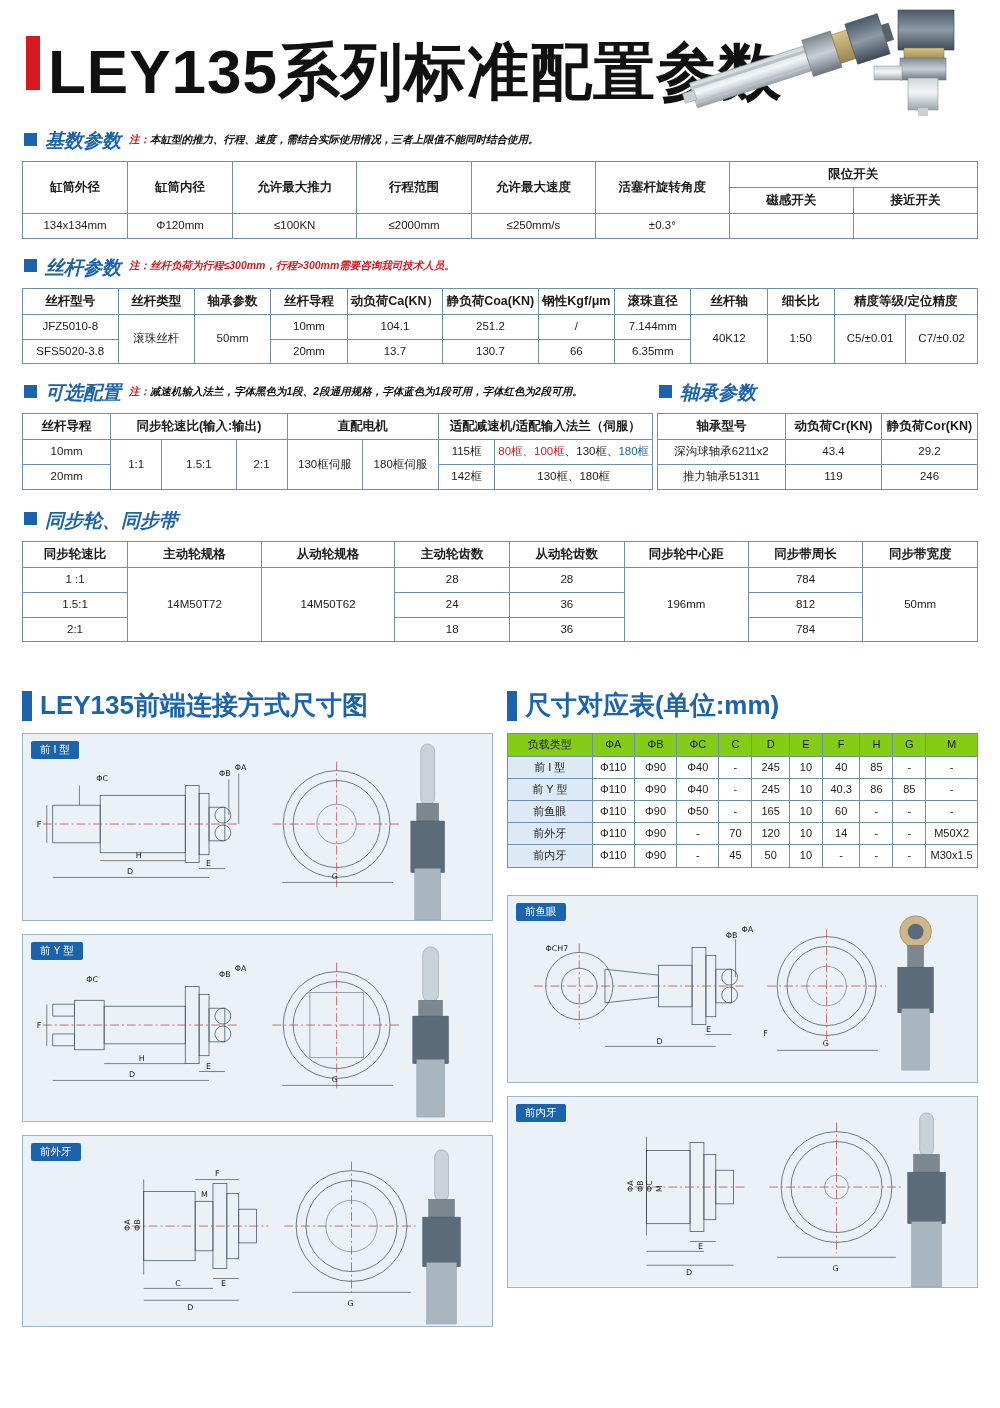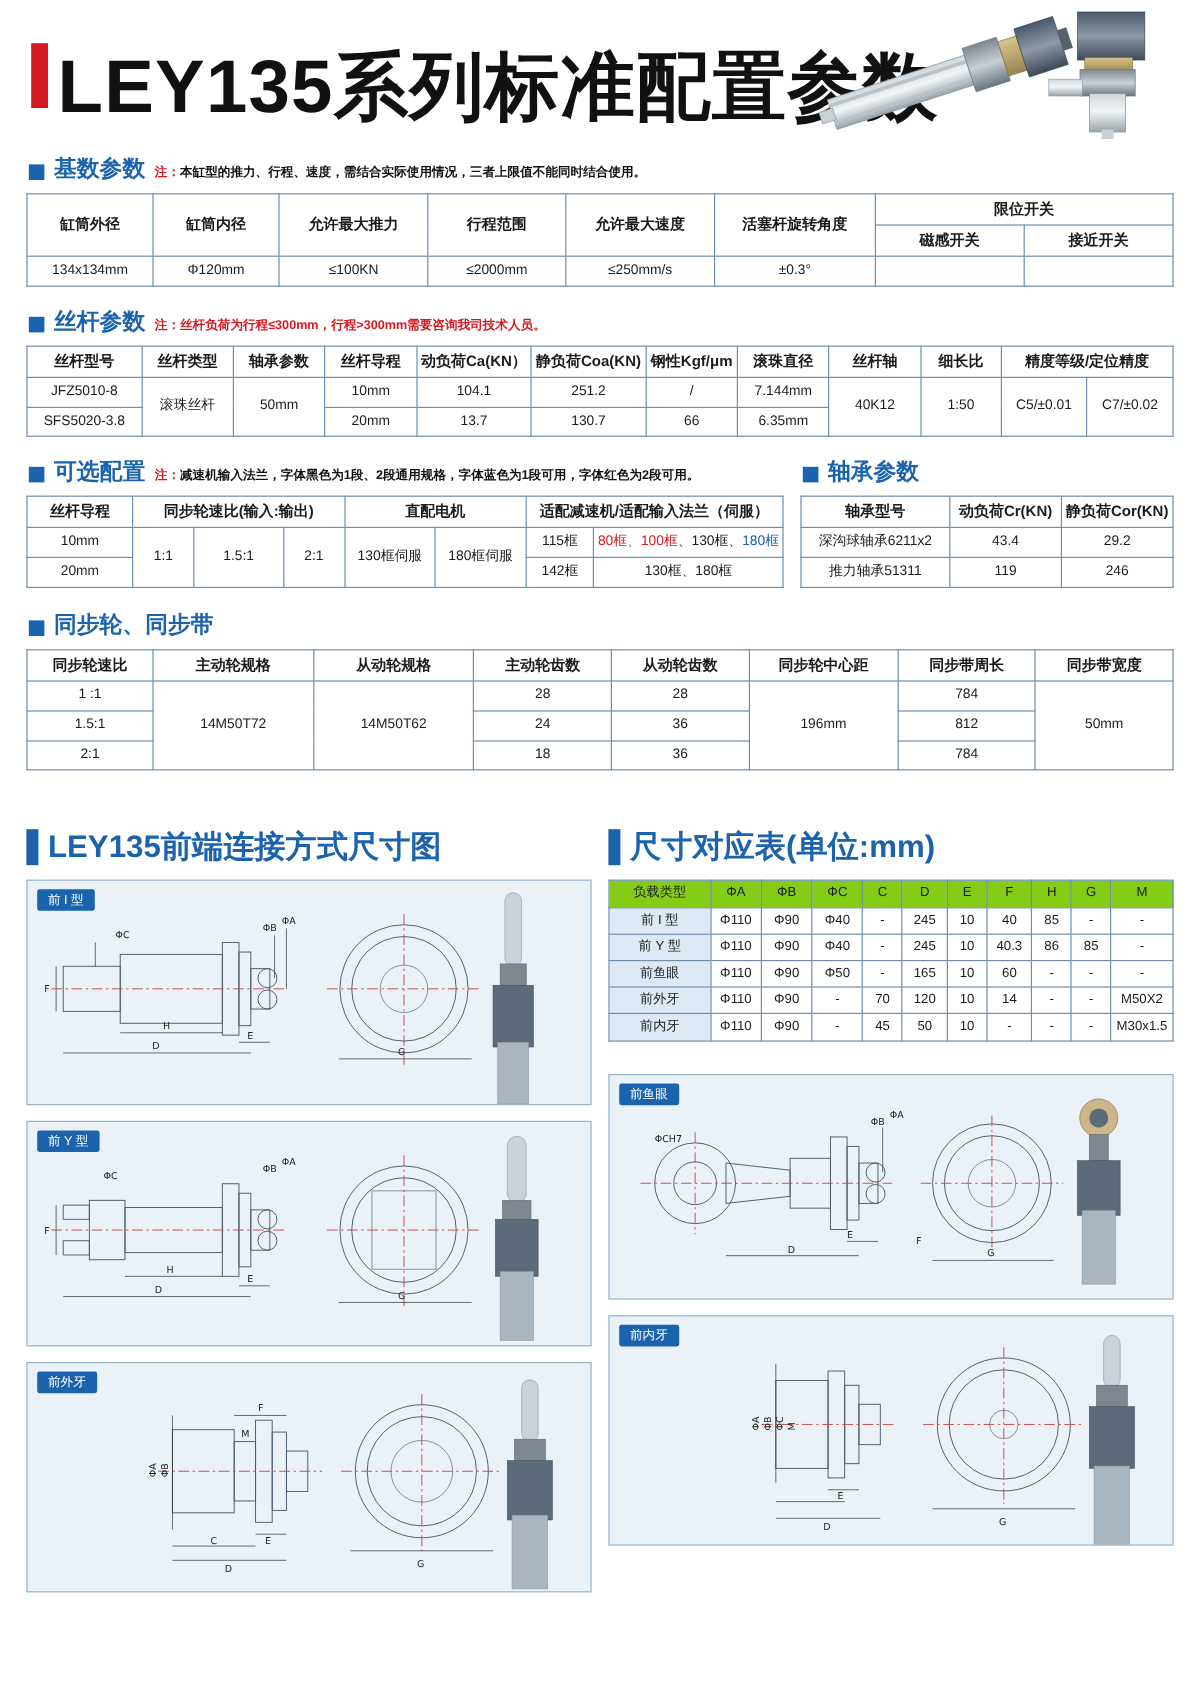--- a/index.html
+++ b/index.html
@@ -18,40 +18,40 @@
   .title-row { position:relative; height:118px; }
   .title-bar { position:absolute; left:4px; top:36px; width:14px; height:54px; background:#d61920; }
   .main-title {
     position:absolute; left:26px; top:30px;
     font-size:62px; font-weight:bold; letter-spacing:1px;
     color:#111; white-space:nowrap;
   }
   .hero-img { position:absolute; right:0px; top:6px; width:300px; height:110px; }
 
   
-  .sec-head { display:flex; align-items:flex-end; gap:8px; margin:10px 0 7px 2px; }
+  .sec-head { display:flex; align-items:center; gap:8px; margin:10px 0 7px 2px;font-style:italic; }
   .sec-sq { width:13px; height:13px; background:#1b63ad; margin-bottom:4px; }
   .sec-title { font-size:19px; font-weight:bold; color:#1b63ad; }
   .sec-note { font-size:10.5px; color:#d61920; font-weight:bold; margin-bottom:3px; }
   .sec-note .blk { color:#111; }
 
   
   table { border-collapse:collapse; width:100%; font-size:11.5px; }
   table td, table th {
     border:1px solid #6f8fad;
     text-align:center;
     padding:5px 2px;
     font-weight:normal;
     line-height:1.2;
   }
   thead td, thead th { font-weight:bold; background:#fff; font-size:12.5px; }
   .red { color:#d61920; }
   .blue { color:#1b63ad; }
 
-  .two-col { display:flex; gap:14px; align-items:flex-start; }
+  .two-col { display:flex; gap:4px; align-items:flex-start; }
 
   
   .big-head { display:flex; align-items:center; gap:8px; margin-bottom:10px; }
   .big-bar { width:10px; height:30px; background:#1b63ad; }
   .big-text { font-size:26px; font-weight:bold; color:#1b63ad; }
 
   
   .dgrid { display:flex; gap:14px; }
   .dcol { flex:1; }
   .dbox {

